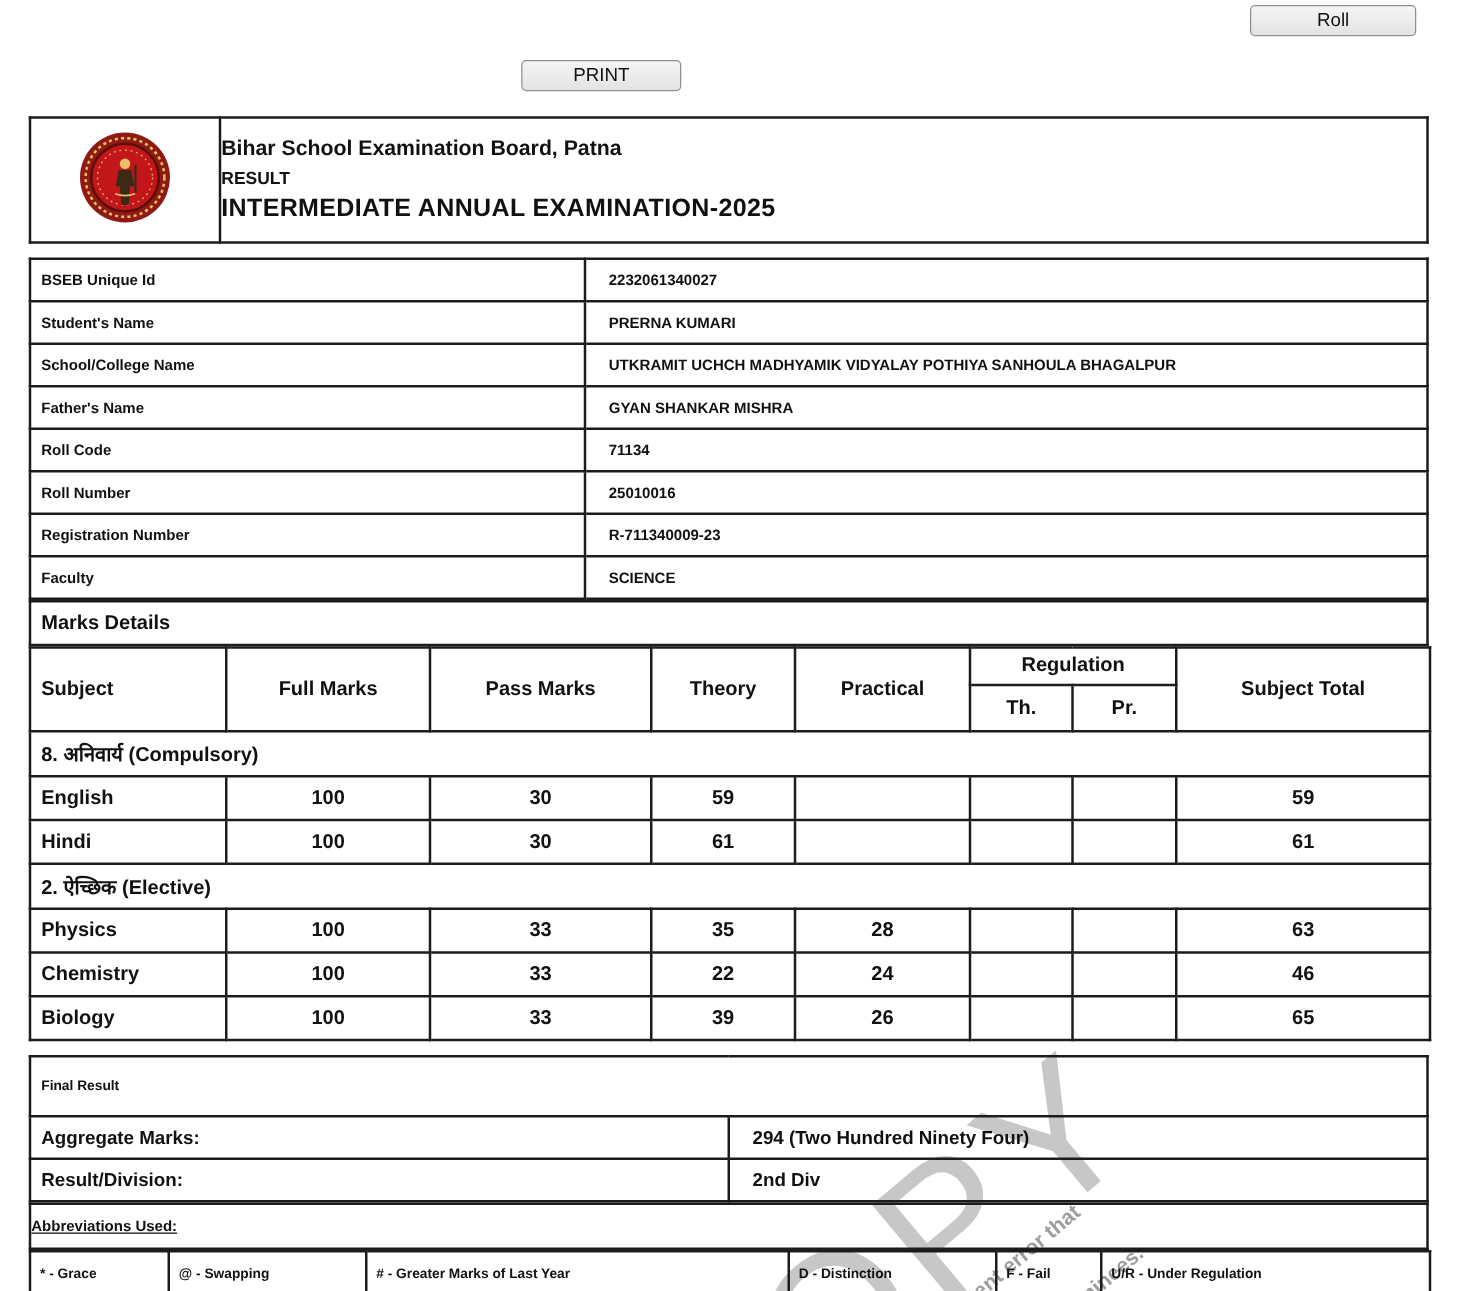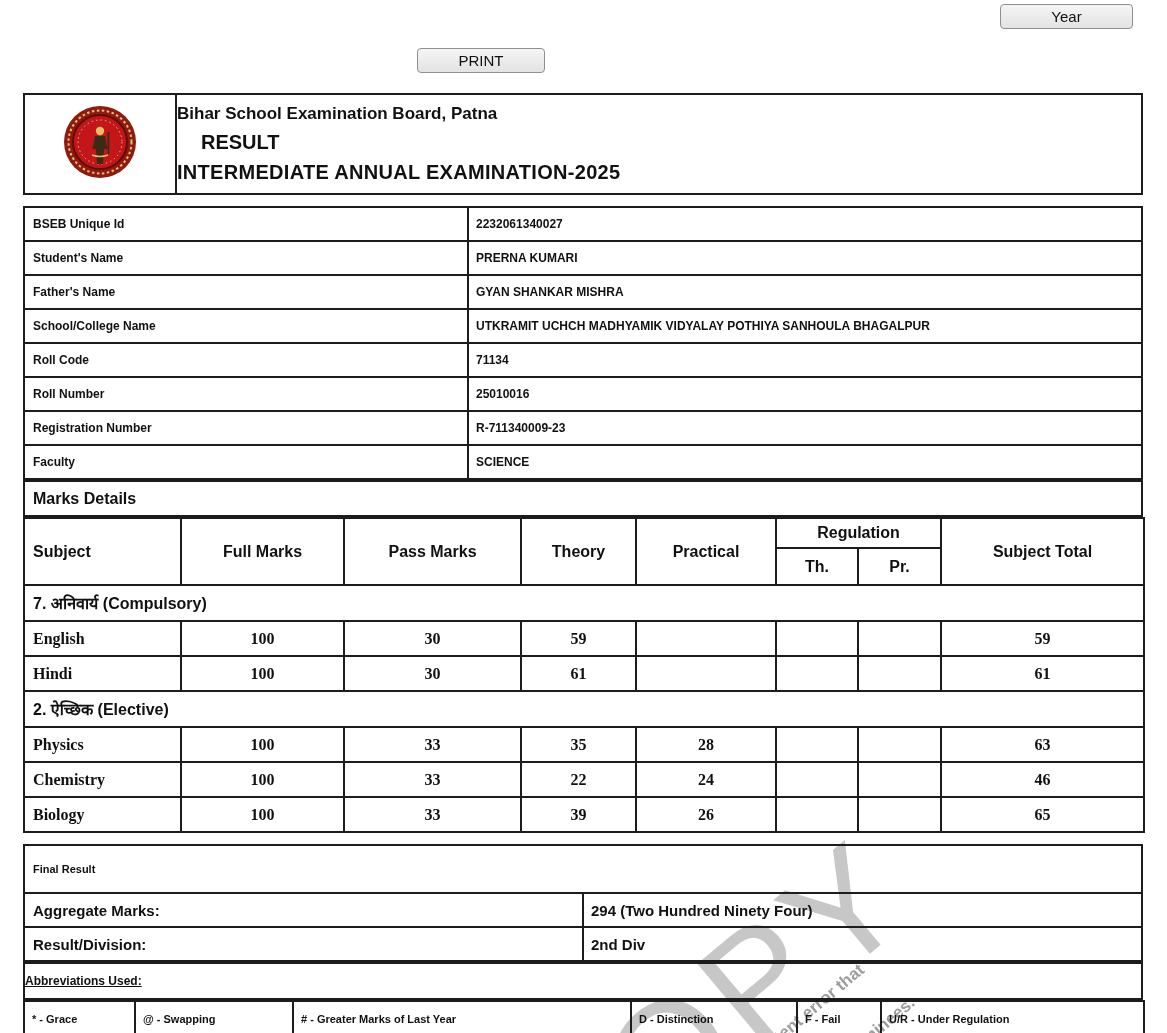--- a/index.html
+++ b/index.html
@@ -27,53 +27,53 @@
   table { border-collapse: collapse; width: 1120px; table-layout: fixed; }
   td, th { border: 2px solid #1c1c1c; color: #111; font-weight: 700; vertical-align: middle;
     background: transparent; overflow: hidden; white-space: nowrap; }
   .gap { height: 11px; }
 
   
   .t-head td { height: 100px; }
   .cell-logo { width: 152px; text-align: center; }
   .cell-title { }
   .org-name { font-size: 17px; line-height: 1.55; }
-  .result-label { font-size: 20px; line-height: 1.45; padding-left: 24px; }
+  .result-label { font-size: 14px; line-height: 1.45; }
   .exam-title { font-size: 20px; line-height: 1.5; letter-spacing: .3px; }
 
   
   .t-details td { height: 34px; font-size: 12px; }
   .d-label { width: 444px; padding-left: 8px; }
-  .d-value { padding-left: 7px; border-radius: 13px; }
+  .d-value { padding-left: 18px; border-radius: 13px; }
 
   
   .t-section td { height: 35px; font-size: 16px; padding-left: 8px; }
 
   
   .t-marks td, .t-marks th { font-size: 16px; text-align: center; }
   .t-marks .h1 { height: 30px; }
   .t-marks .h2 { height: 37px; }
   .m-subject { text-align: left !important; padding-left: 8px; }
   .m-sec td { height: 36px; text-align: left; padding-left: 8px; }
-  .m-row td { height: 35px; font-family: Liberation Serif, serif; }
+  .m-row td { height: 35px; }
 
   
   .t-final .f-head td { height: 48px; padding-left: 8px; font-size: 11px; }
   .t-final .f-row td { height: 34px; font-size: 15px; }
 
   
   .t-abbr-title td { height: 36px; font-size: 12px; }
   .t-abbr-title span { text-decoration: underline; }
   .t-abbr td { height: 35px; font-size: 11px; padding-left: 7px; }
 </style>
 </head>
 <body>
 
 <button id="printBtn" class="btn">PRINT</button>
-<button id="backBtn" class="btn">Year</button>
+<button id="backBtn" class="btn">Roll</button>
 
 <div class="wm wm-large">COPY</div>
 <div class="wm wm-f1">ertent error that</div>
 <div class="wm wm-f2">examinees.</div>
 
 <div class="sheet">
 
   <table class="t-head">
     <tbody>
         <tr>
@@ -104,26 +104,26 @@
     <tbody>
         <tr>
       <td class="d-label">BSEB Unique Id</td>
       <td class="d-value">2232061340027</td>
     </tr>
     <tr>
       <td class="d-label">Student's Name</td>
       <td class="d-value">PRERNA KUMARI</td>
     </tr>
     <tr>
+      <td class="d-label">School/College Name</td>
+      <td class="d-value">UTKRAMIT UCHCH MADHYAMIK VIDYALAY POTHIYA SANHOULA BHAGALPUR</td>
+    </tr>
+    <tr>
       <td class="d-label">Father's Name</td>
       <td class="d-value">GYAN SHANKAR MISHRA</td>
-    </tr>
-    <tr>
-      <td class="d-label">School/College Name</td>
-      <td class="d-value">UTKRAMIT UCHCH MADHYAMIK VIDYALAY POTHIYA SANHOULA BHAGALPUR</td>
     </tr>
     <tr>
       <td class="d-label">Roll Code</td>
       <td class="d-value">71134</td>
     </tr>
     <tr>
       <td class="d-label">Roll Number</td>
       <td class="d-value">25010016</td>
     </tr>
     <tr>
@@ -165,21 +165,21 @@
       <td rowspan="2">Practical</td>
       <td colspan="2">Regulation</td>
       <td rowspan="2">Subject Total</td>
     </tr>
     <tr class="h2">
       <td>Th.</td>
       <td>Pr.</td>
     </tr>
 
     <tr class="m-sec">
-      <td colspan="8">7. अनिवार्य (Compulsory)</td>
+      <td colspan="8">8. अनिवार्य (Compulsory)</td>
     </tr>
     <tr class="m-row">
       <td class="m-subject">English</td>
       <td>100</td>
       <td>30</td>
       <td>59</td>
       <td></td>
       <td></td>
       <td></td>
       <td>59</td>

